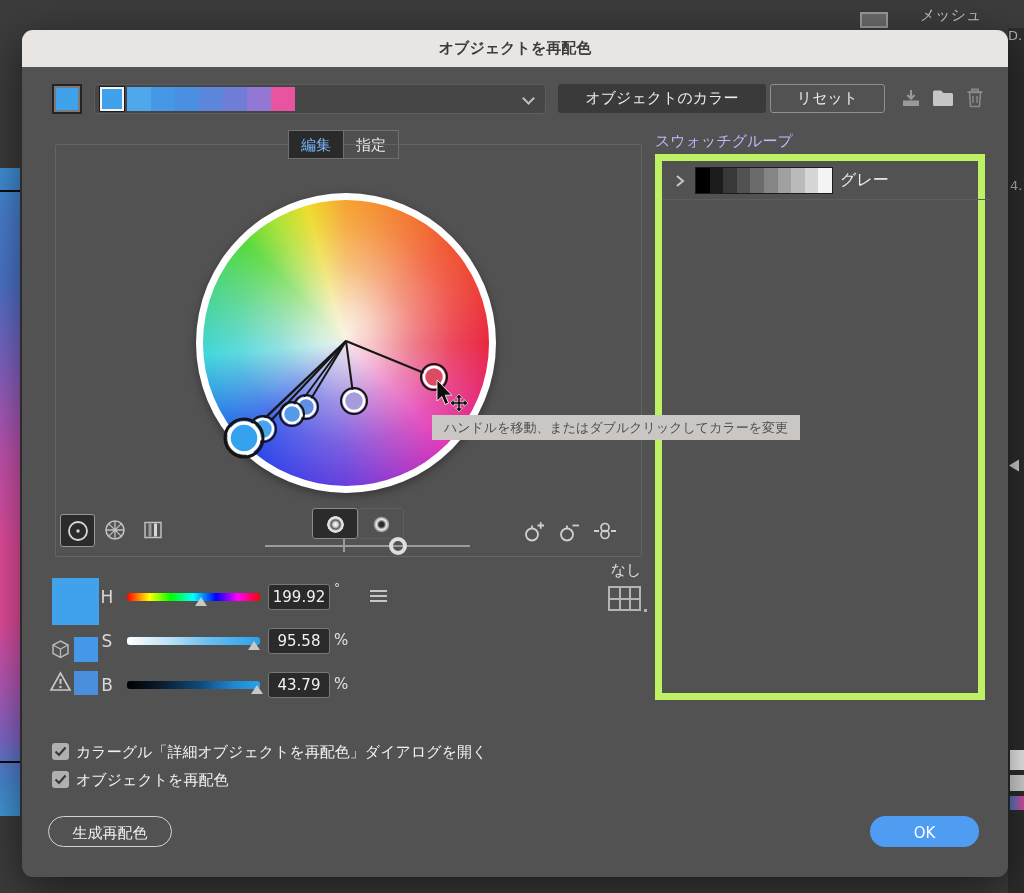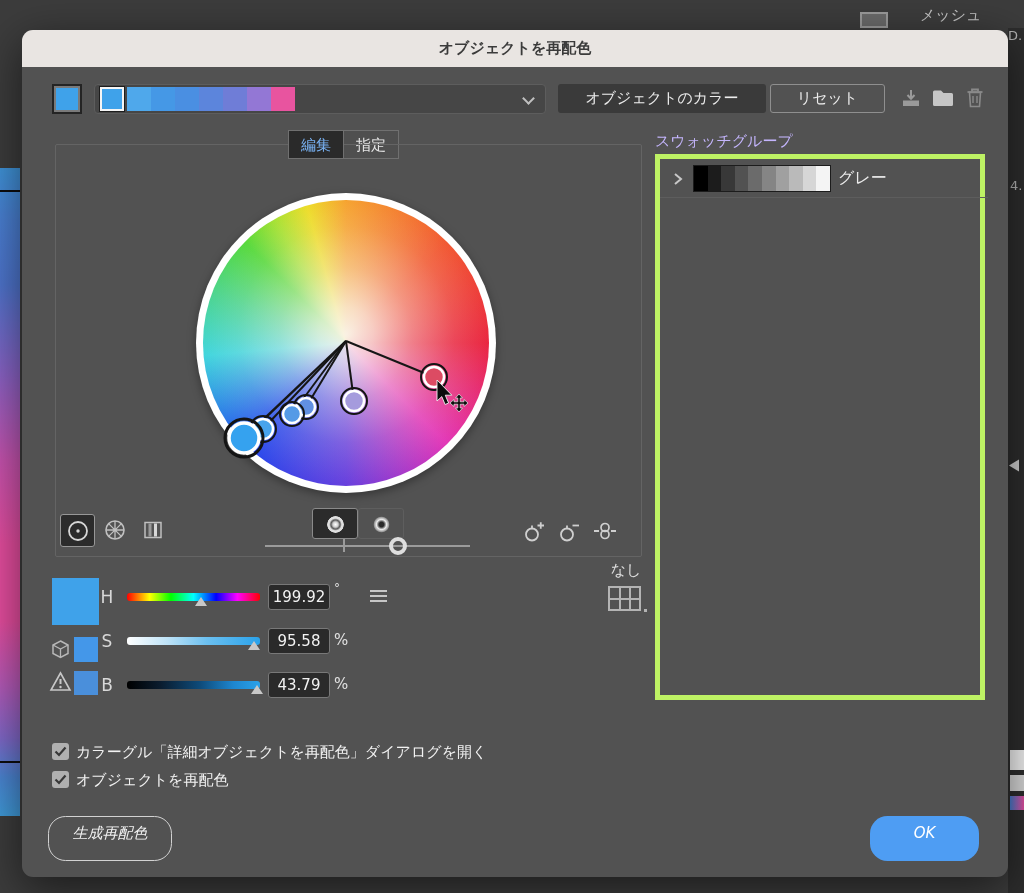--- a/index.html
+++ b/index.html
@@ -44,21 +44,21 @@
   #ic-save { left:878px; top:57px; } #ic-folder { left:909px; top:58px; } #ic-trash { left:942px; top:57px; }
 
   
   .tab { top:100px; width:56px; height:29px; font-size:15px; text-align:center; line-height:28px; border:1px solid #707070; }
   #tab-edit { left:266px; background:#2a2a2a; color:#79b3f5; z-index:3; }
   #tab-assign { left:321px; background:#4f4f4f; color:#e6e6e6; }
 
   
   #left-panel { left:33px; top:114px; width:587px; height:413px; border:1px solid #646464; border-radius:2px; }
   #swatch-header { left:633px; top:102px; color:#c4b5fd; font-size:15px; }
-  #swatch-panel { left:633px; top:124px; width:330px; height:546px; border:5px solid #bef264; }
+  #swatch-panel { left:633px; top:124px; width:330px; height:546px; border:7px solid #bef264; }
   .sg-row { position:absolute; left:0; width:328px; height:39px; border-bottom:1px solid #5d5d5d; }
   #sg-row-0 { top:0; } #sg-row-1 { top:39px; }
   .sg-chevron { position:absolute; left:10px; top:11px; }
   .sg-strip { position:absolute; left:34px; top:7px; width:136px; height:25px; display:flex; outline:1px solid #1c1c1c; }
   .sg-strip > div { flex:1; }
   .sg-label { position:absolute; left:178px; top:9px; color:#ececec; font-size:16px; white-space:nowrap; }
 
   
   #wheel { left:174px; top:163px; width:300px; height:300px; border-radius:50%; background:#fff;
     box-shadow:0 3px 10px rgba(0,0,0,0.35); padding:7px; }
@@ -125,21 +125,21 @@
   #ic-grid-dot { left:622px; top:579px; width:3px; height:3px; background:#b4b4b4; }
 
   
   .opt-row { left:30px; height:18px; }
   #opt-0 { top:713px; } #opt-1 { top:741px; }
   .cbx { position:absolute; left:0; top:0; width:17px; height:17px; background:#b0b0b0; border-radius:3px; }
   .cbx svg { position:absolute; left:2px; top:3px; }
   .opt-label { position:absolute; left:24px; top:0; color:#f2f2f2; font-size:15px; white-space:nowrap; }
 
   
-  .pill { top:786px; height:45px; border-radius:17.5px; font-size:15px; text-align:center; line-height:33px; color:#f2f2f2;font-style:italic; }
+  .pill { top:786px; height:31px; border-radius:17.5px; font-size:15px; text-align:center; line-height:33px; color:#f2f2f2; }
   #btn-generate { left:26px; width:124px; border:1.5px solid #d2d2d2; }
   #btn-cancel { left:711px; width:125px; border:1.5px solid #e0e0e0; }
   #btn-ok { left:848px; width:109px; background:#4e9df3; color:#fff; line-height:35px; }
 </style>
 </head>
 <body>
 
 <div class="stage">
 
   <div class="abs" id="bg-mesh-icon"></div>
@@ -247,20 +247,21 @@
           <circle cx="241" cy="399" r="10" stroke="#ffffff" stroke-width="2.5" fill="#48A4EC"></circle>
           <circle cx="222" cy="408" r="19" stroke="#141414" stroke-width="3" fill="none"></circle>
           <circle cx="222" cy="408" r="15" stroke="#ffffff" stroke-width="3.5" fill="#35A2EF"></circle>
         </g>
       <g>
         <path d="M415 350 l0 21 l4.8 -4.4 l3.3 7.9 l3.5 -1.5 l-3.3 -7.8 l6.5 0 z" fill="#0c0c0c" stroke="#f2f2f2" stroke-width="0.9"></path>
         <path transform="translate(437,373)" fill="#0d0d0d" stroke="#ededed" stroke-width="0.7" d="M0 -9 L3.5 -5 H1.2 V-1.2 H5 V-3.5 L9 0 L5 3.5 V1.2 H1.2 V5 H3.5 L0 9 L-3.5 5 H-1.2 V1.2 H-5 V3.5 L-9 0 L-5 -3.5 V-1.2 H-1.2 V-5 H-3.5 Z"></path>
       </g>
     </svg>
 
+    <div class="abs" id="tooltip">ハンドルを移動、またはダブルクリックしてカラーを変更</div>
 
     <div class="abs mode-btn active" id="mode-smooth">
       <svg width="24" height="24" viewBox="0 0 24 24">
         <circle cx="12" cy="12" r="9" stroke="#d6d6d6" stroke-width="1.8" fill="none"></circle>
         <circle cx="12" cy="12" r="1.7" fill="#d6d6d6"></circle>
       </svg>
     </div>
     <div class="abs mode-btn" id="mode-seg">
       <svg width="24" height="24" viewBox="0 0 24 24">
         <circle cx="12" cy="12" r="9" stroke="#c0c0c0" stroke-width="1.6" fill="none"></circle>

